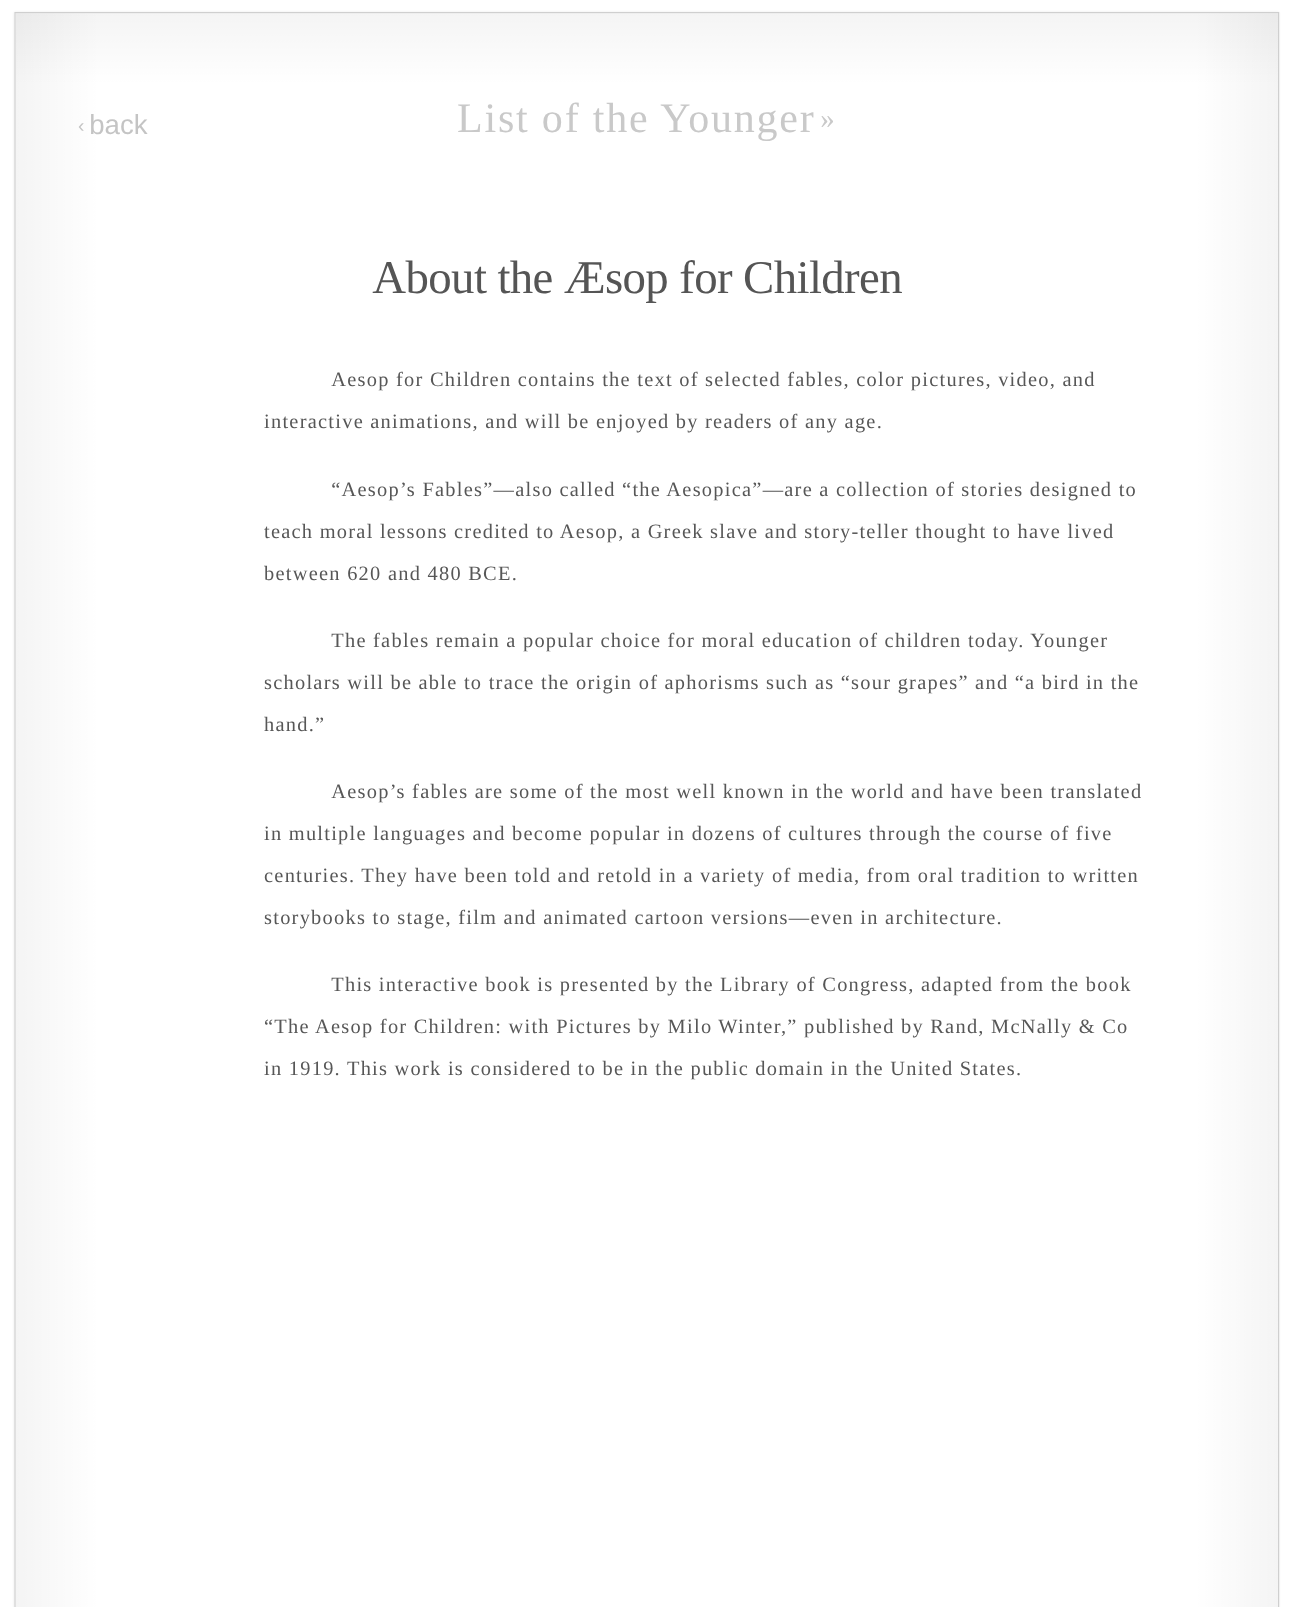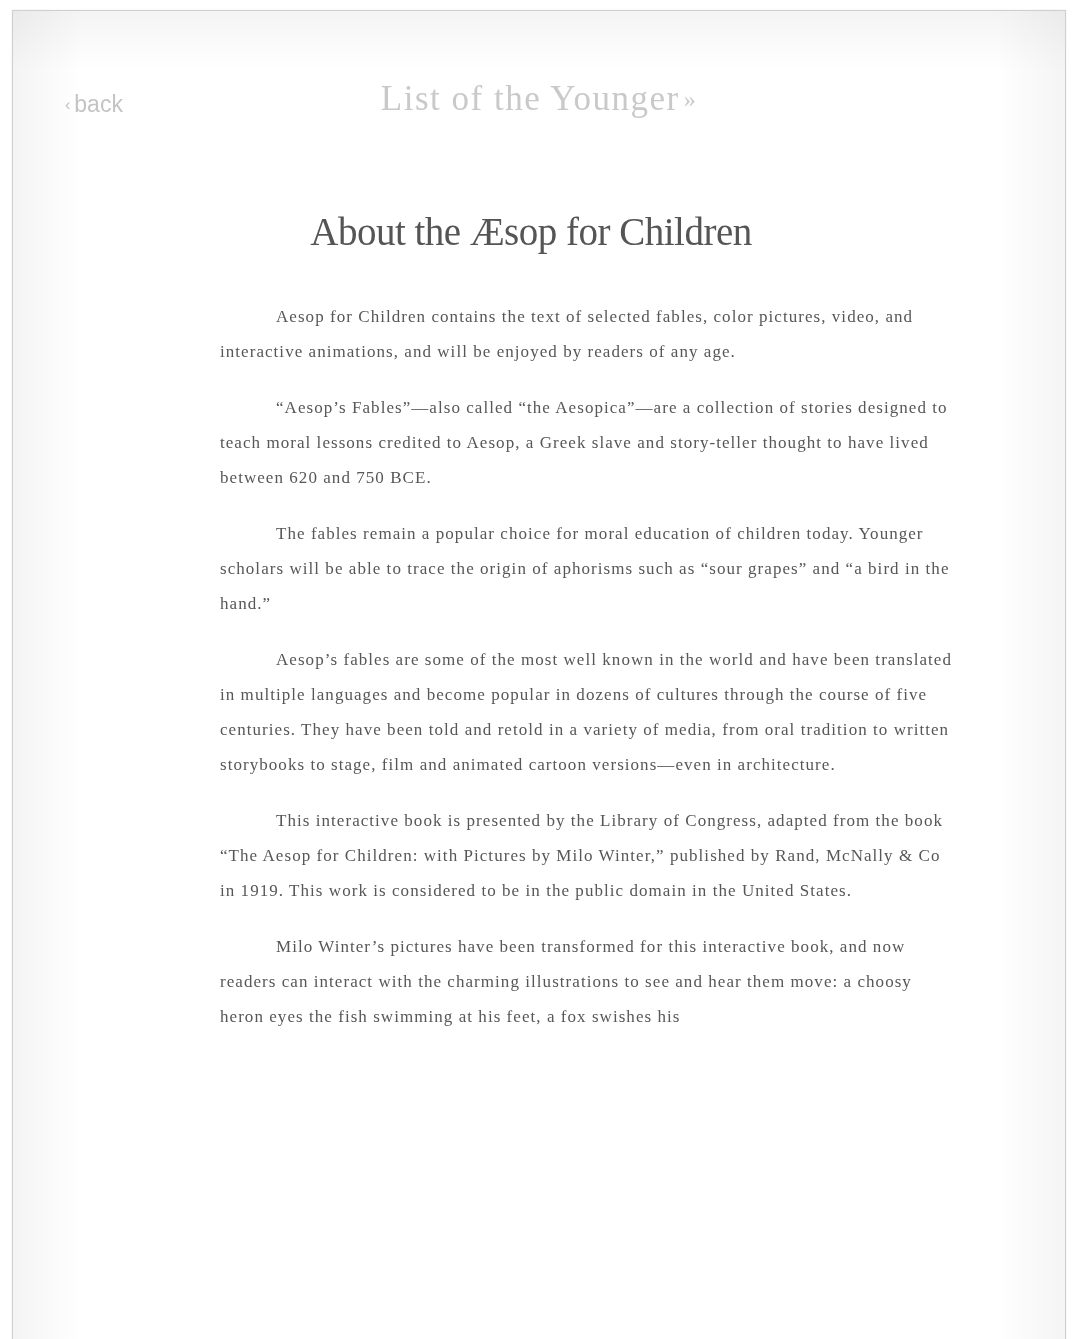--- a/index.html
+++ b/index.html
@@ -99,20 +99,19 @@
   </a>
 
   <div class="list-link">
     <span>List of the Younger</span><span class="raquo">»</span>
   </div>
 
   <h1 class="title">About the Æsop for Children</h1>
 
   <div class="body-text">
     <p>Aesop for Children contains the text of selected fables, color pictures, video, and interactive animations, and will be enjoyed by readers of any age.</p>
-    <p>“Aesop’s Fables”—also called “the Aesopica”—are a collection of stories designed to teach moral lessons credited to Aesop, a Greek slave and story-teller thought to have lived between 620 and 750 BCE.</p>
+    <p>“Aesop’s Fables”—also called “the Aesopica”—are a collection of stories designed to teach moral lessons credited to Aesop, a Greek slave and story-teller thought to have lived between 620 and 480 BCE.</p>
     <p>The fables remain a popular choice for moral education of children today. Younger scholars will be able to trace the origin of aphorisms such as “sour grapes” and “a bird in the hand.”</p>
     <p>Aesop’s fables are some of the most well known in the world and have been translated in multiple languages and become popular in dozens of cultures through the course of five centuries. They have been told and retold in a variety of media, from oral tradition to written storybooks to stage, film and animated cartoon versions—even in architecture.</p>
     <p>This interactive book is presented by the Library of Congress, adapted from the book “The Aesop for Children: with Pictures by Milo Winter,” published by Rand, McNally &amp; Co in 1919. This work is considered to be in the public domain in the United States.</p>
-    <p>Milo Winter’s pictures have been transformed for this interactive book, and now readers can interact with the charming illustrations to see and hear them move: a choosy heron eyes the fish swimming at his feet, a fox swishes his</p>
   </div>
 
 </div>
 
 </body></html>

